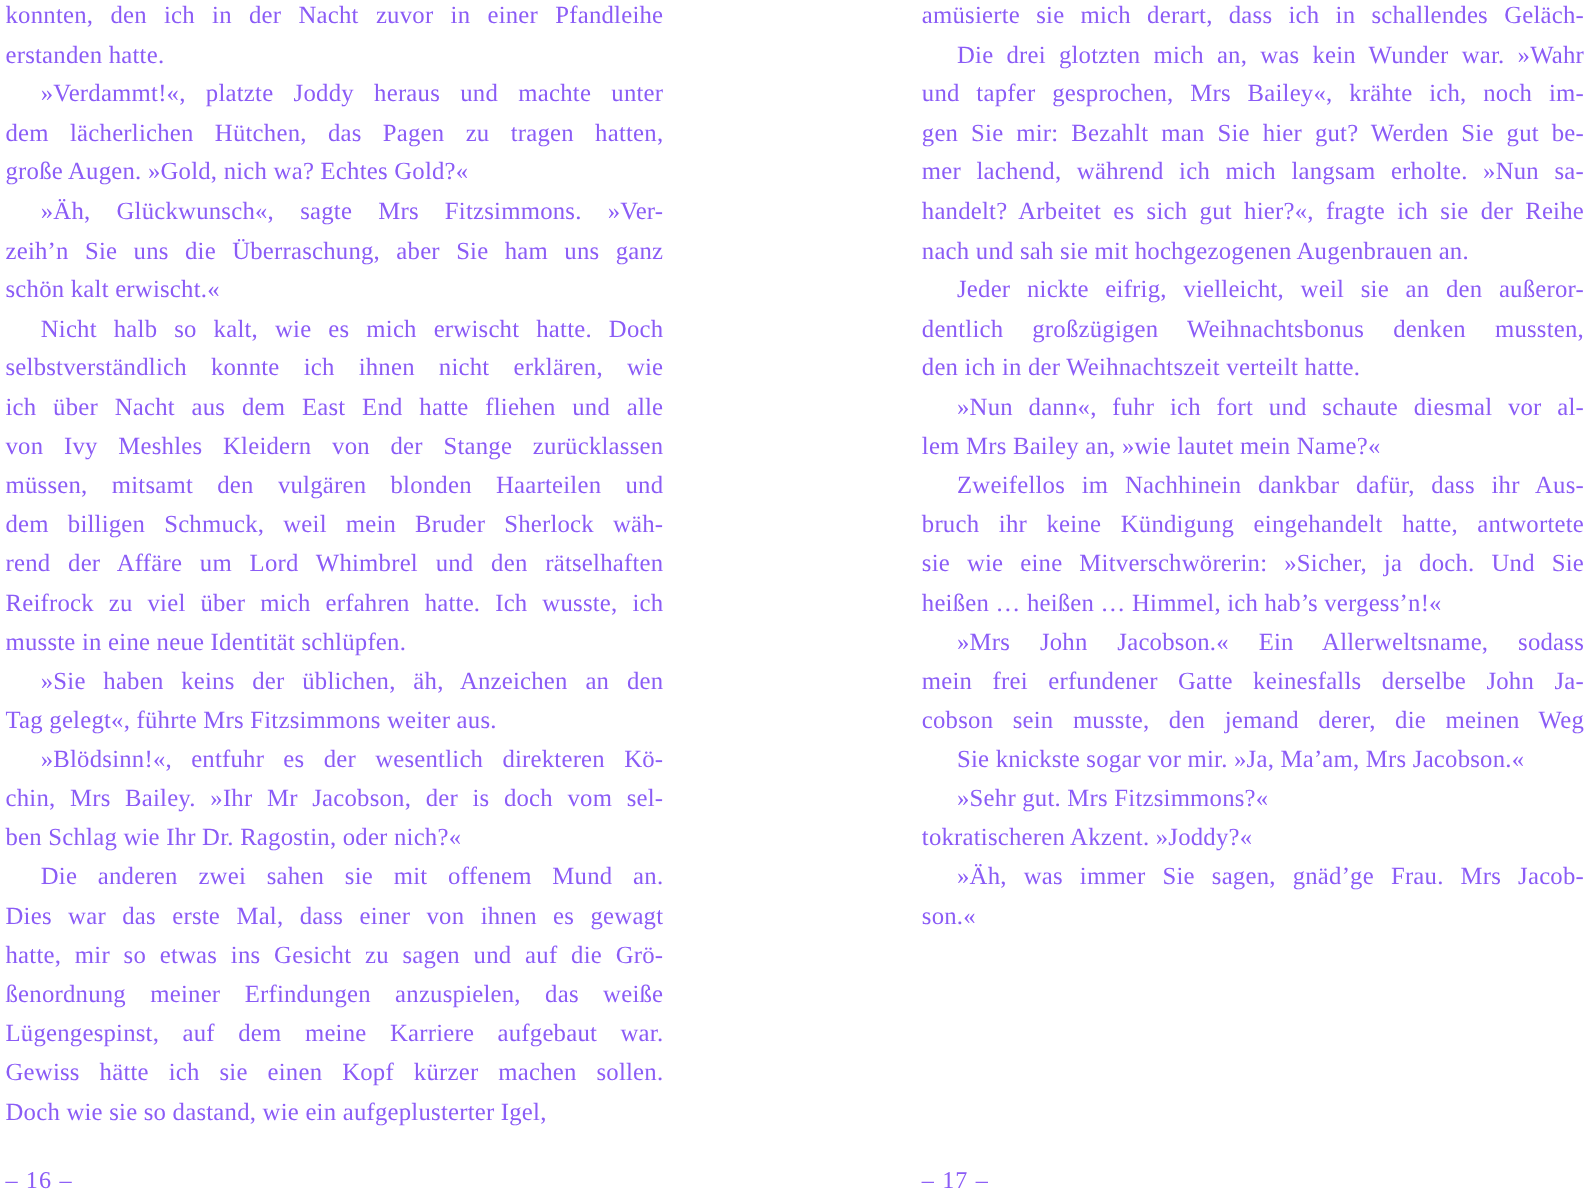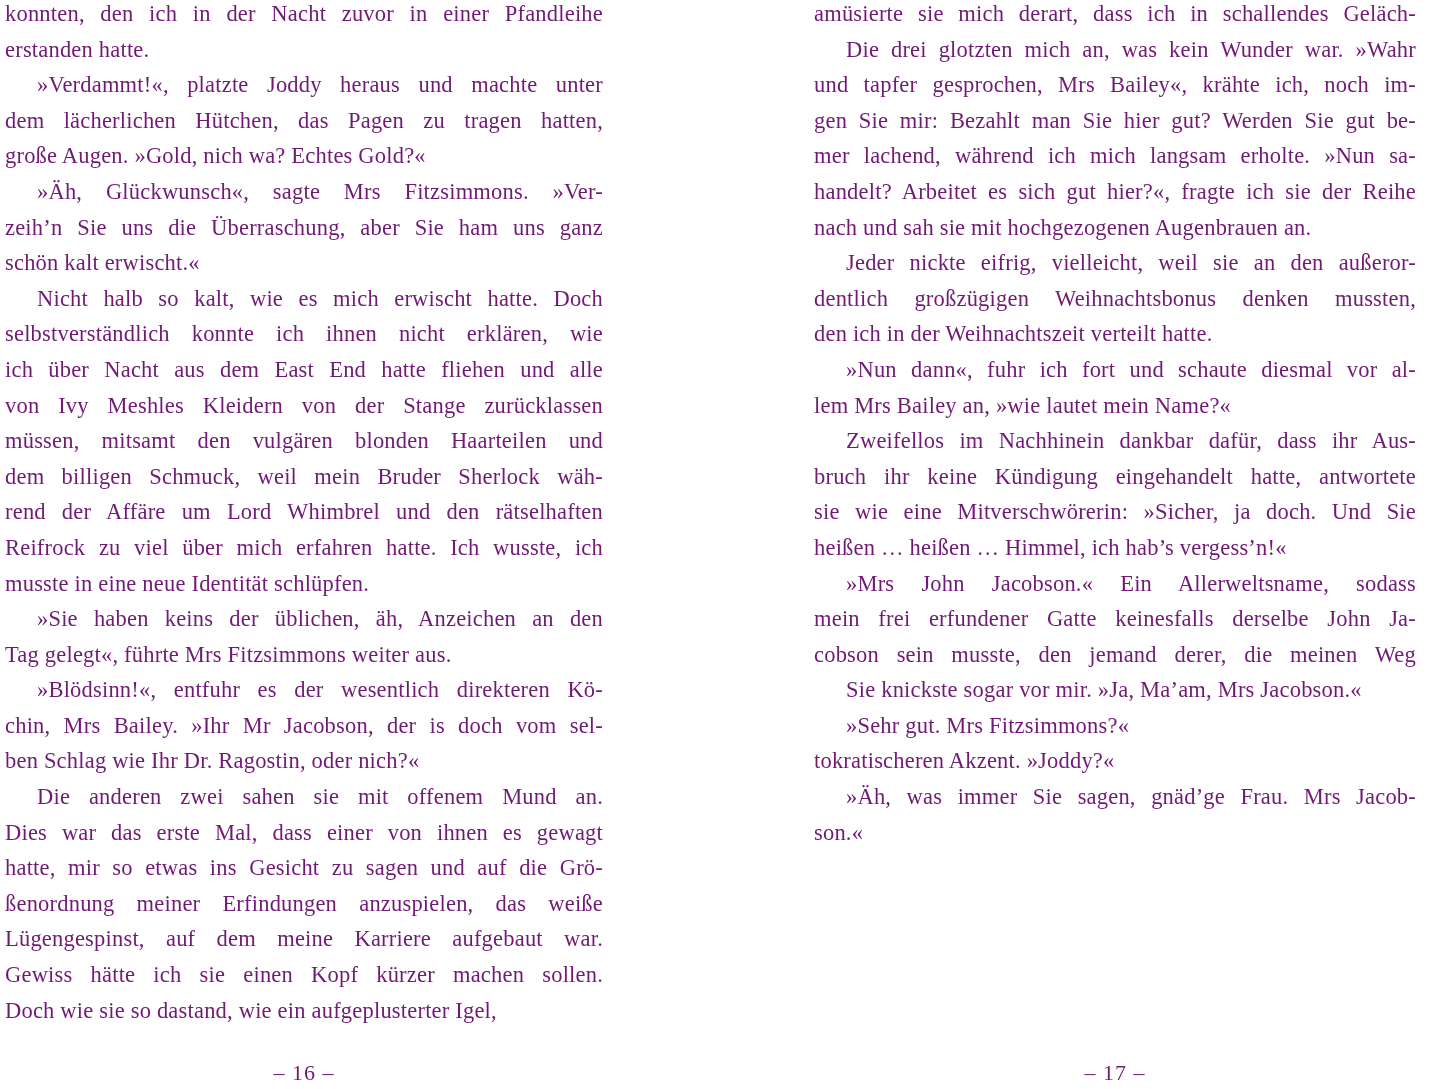--- a/index.html
+++ b/index.html
@@ -5,43 +5,42 @@
   * { margin: 0; padding: 0; box-sizing: border-box; }
   html, body {
     width: 1445px; height: 1089px;
     background: #ffffff;
     overflow: hidden;
   }
   .spread {
     position: relative;
     width: 1445px; height: 1089px;
     font-family: "Liberation Serif", "DejaVu Serif", serif;
-    color: #701a75;
+    color: #8b5cf6;
     font-kerning: normal;
   }
   .page { position: absolute; top: 0; height: 1089px; }
   .page.left  { left: 5px;   width: 598px; }
-  .page.right { left: 814px; width: 602px; }
+  .page.right { left: 838px; width: 602px; }
   .page-text {
     position: absolute;
     top: -4px; left: 0; right: 0;
     font-size: 22.5px;
     line-height: 35.6px;
     letter-spacing: 0.2px;
   }
   .line {
     text-align: justify;
     text-align-last: justify;
   }
   .line.last { text-align-last: left; }
   .line.indent { padding-left: 32px; }
   .page-number {
     position: absolute;
     top: 1060px; left: 0; right: 0;
-    text-align: center;
     font-size: 22px;
     letter-spacing: 1px;
   }
 </style>
 </head>
 <body>
 
 <div class="spread">
 
   <div class="page left">

